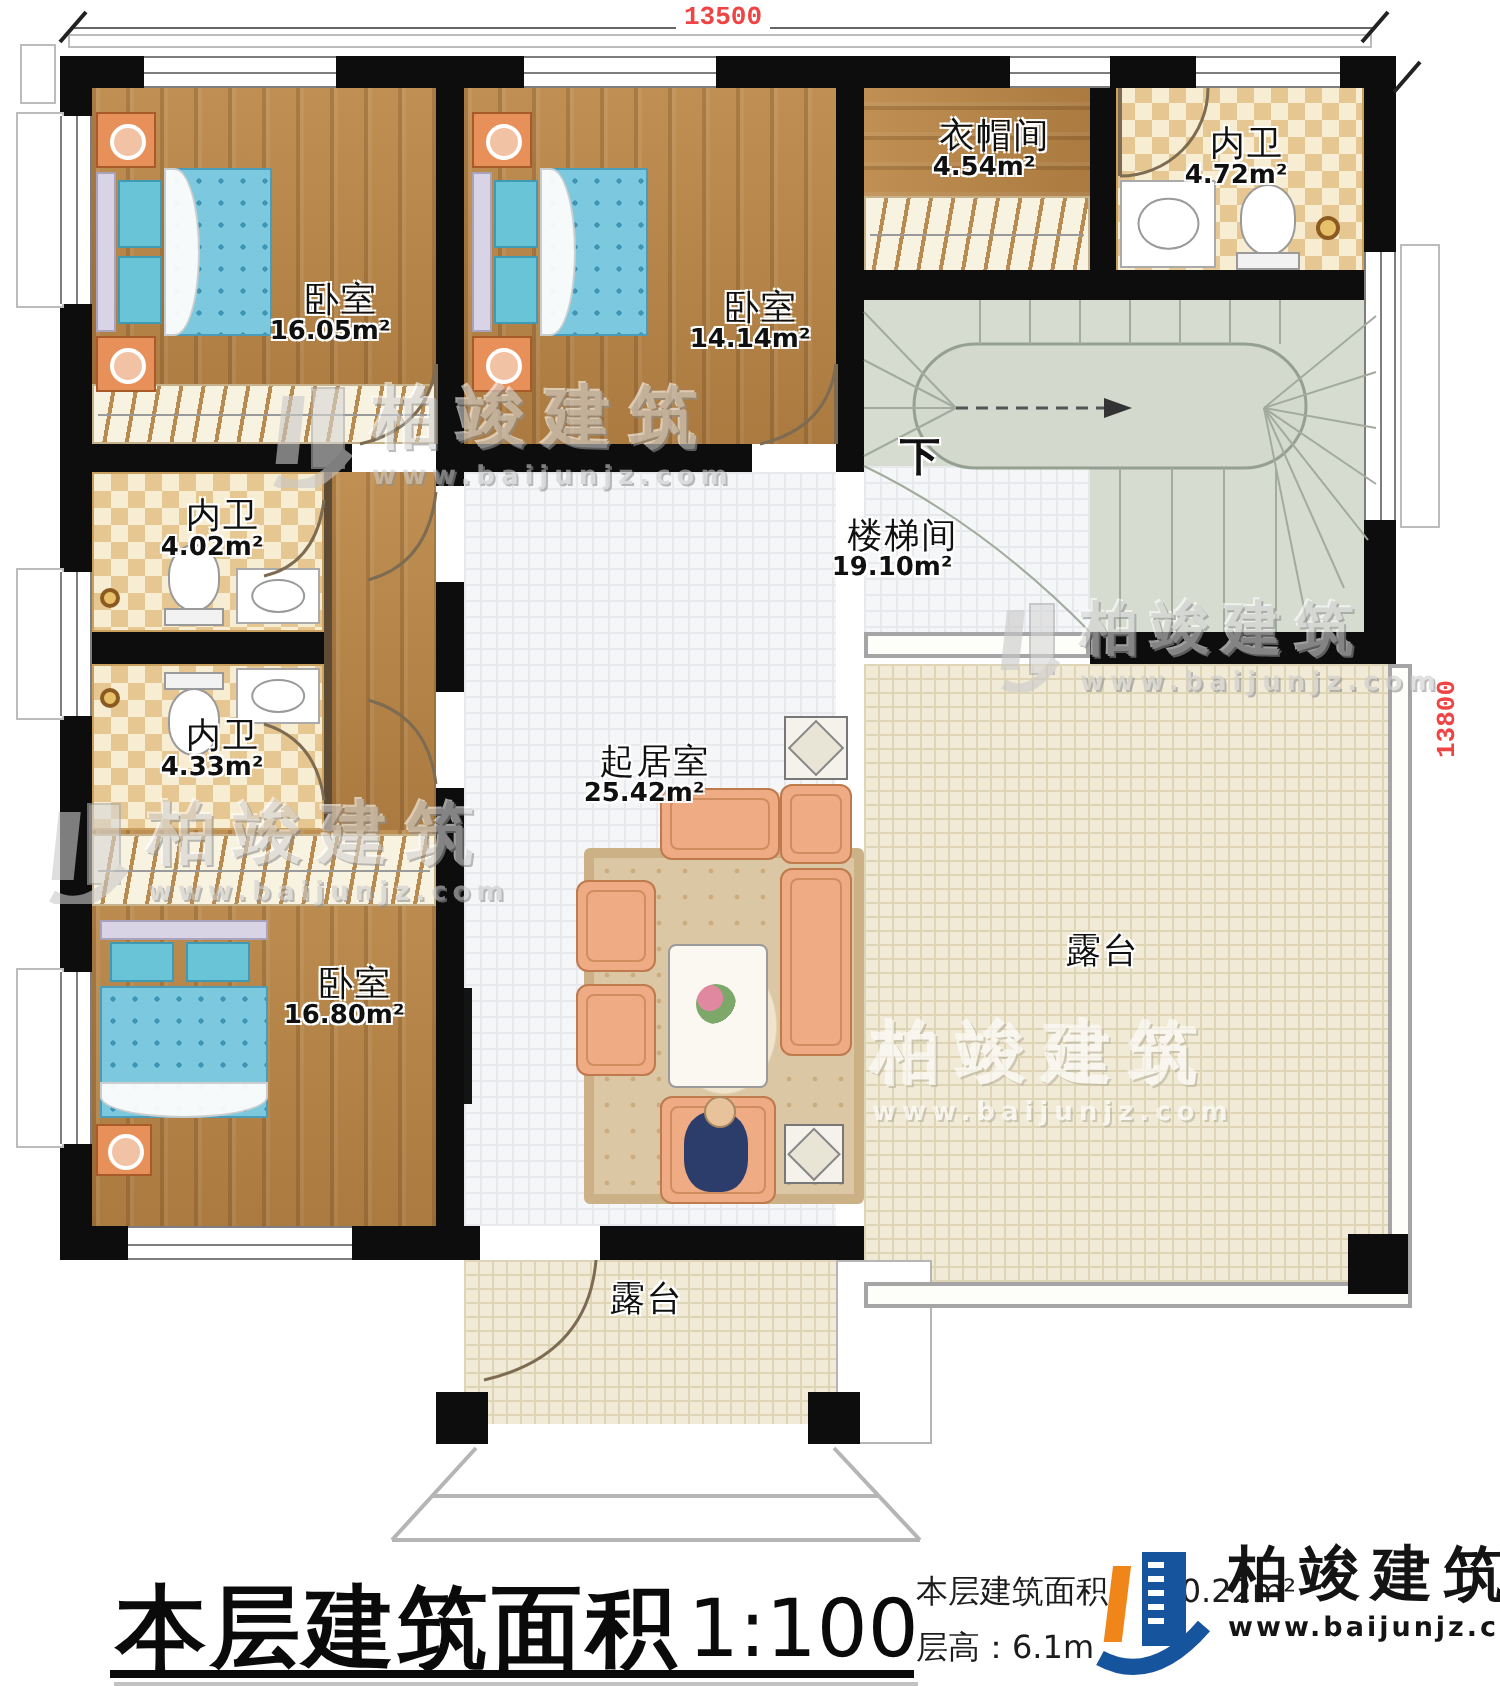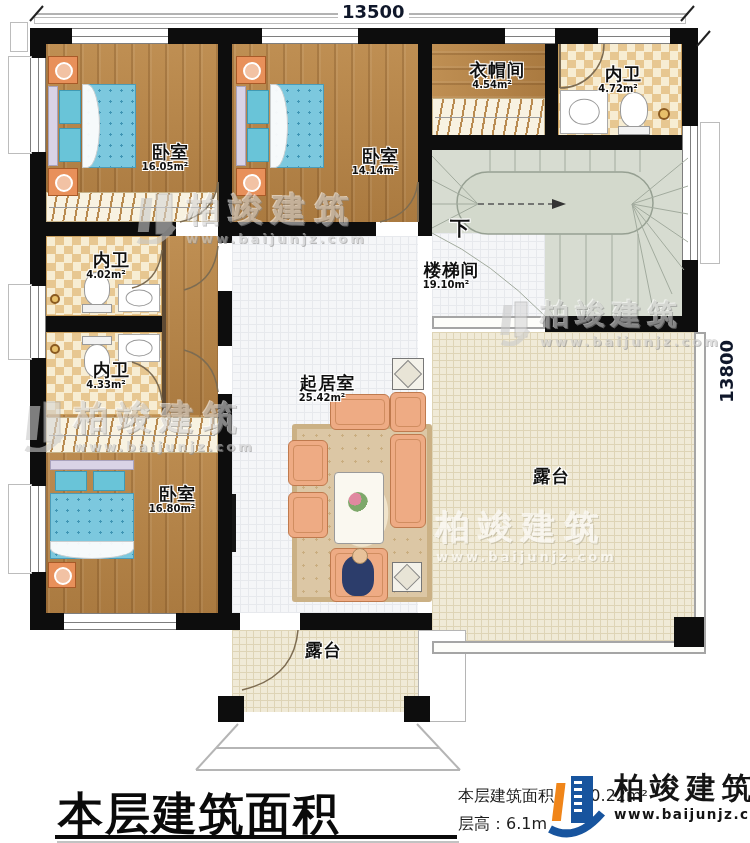--- a/index.html
+++ b/index.html
@@ -32,23 +32,23 @@
   .gap{position:absolute;background:#fff;}
   .win-h{position:absolute;background:#fff;border-top:1.5px solid #7e7e7e;border-bottom:1.5px solid #7e7e7e;box-sizing:border-box;}
   .win-h::after{content:'';position:absolute;left:0;right:0;top:50%;height:1px;background:#7e7e7e;}
   .win-v{position:absolute;background:#fff;border-left:1.5px solid #7e7e7e;border-right:1.5px solid #7e7e7e;box-sizing:border-box;}
   .win-v::after{content:'';position:absolute;top:0;bottom:0;left:50%;width:1px;background:#7e7e7e;}
   .sill{position:absolute;background:#fff;border:1px solid #bcbcbc;box-sizing:border-box;}
   .parapet{position:absolute;background:#fdfdfa;border:2px solid #a5a5a5;box-sizing:border-box;}
   
   .rl{position:absolute;transform:translate(-50%,-50%);text-align:center;color:#101010;white-space:nowrap;z-index:40;
       text-shadow:-1px -1px 0 #fff,1px -1px 0 #fff,-1px 1px 0 #fff,1px 1px 0 #fff;}
-  .rn{font-size:17.5px;font-weight:bold;letter-spacing:1px;display:block;line-height:1.05;margin-left:11px;}
-  .ra{font-size:10px;font-weight:bold;display:block;line-height:1.1;}
-  .dim{position:absolute;font-size:18px;font-weight:bold;color:#0f172a;background:#fff;padding:0 4px;z-index:30;}
+  .rn{font-size:17.5px;font-weight:normal;letter-spacing:1px;display:block;line-height:1.05;margin-left:11px;}
+  .ra{font-size:13px;font-weight:bold;display:block;line-height:1.1;}
+  .dim{position:absolute;font-size:13px;font-weight:bold;color:#ef4444;background:#fff;padding:0 4px;z-index:30;font-family:Liberation Mono, monospace;}
   .xia{position:absolute;font-size:20px;font-weight:bold;color:#111;z-index:40;
        text-shadow:-1px -1px 0 #fff,1px -1px 0 #fff,-1px 1px 0 #fff,1px 1px 0 #fff;}
   
   .bedmat{position:absolute;background:#7cc8de;border:1px solid #4b9cb8;box-sizing:border-box;
     background-image:radial-gradient(circle,#3f95b4 1.2px,transparent 1.4px);background-size:11px 11px;}
   .sheet{position:absolute;background:#fdfdfd;border:1px solid #cfcfcf;box-sizing:border-box;opacity:.95;}
   .hb{position:absolute;background:#d9d3e6;border:1px solid #a9a2bc;box-sizing:border-box;}
   .cush{position:absolute;background:#69c4d8;border:1px solid #3f9ab4;box-sizing:border-box;}
   .nstand{position:absolute;background:#e8905a;border:1px solid #a85a28;box-sizing:border-box;}
   .nstand::after{content:'';position:absolute;left:50%;top:50%;width:14px;height:14px;margin:-8px 0 0 -8px;
@@ -352,20 +352,21 @@
     </div>
   </div>
   <div class="wm light" style="left:436px;top:510px;">
     <div class="col">
       <span class="zh">柏竣建筑</span>
       <span class="url">www.baijunjz.com</span>
     </div>
   </div>
 
   <div class="tb-title">本层建筑面积</div>
+  <div class="tb-scale">1:100</div>
   <div class="tb-rule1"></div>
   <div class="tb-rule2"></div>
   <div class="tb-info" style="top:786px;">本层建筑面积：160.22m²</div>
   <div class="tb-info" style="top:814px;">层高：6.1m</div>
 
   <div class="logo">
     <svg width="62" height="68">
       <rect x="12" y="12" width="9" height="38" fill="#f08519" transform="skewX(-7)"></rect>
       <rect x="25" y="5" width="22" height="47" fill="#17549e"></rect>
       <rect x="28" y="10" width="8" height="3" fill="#fff"></rect>

